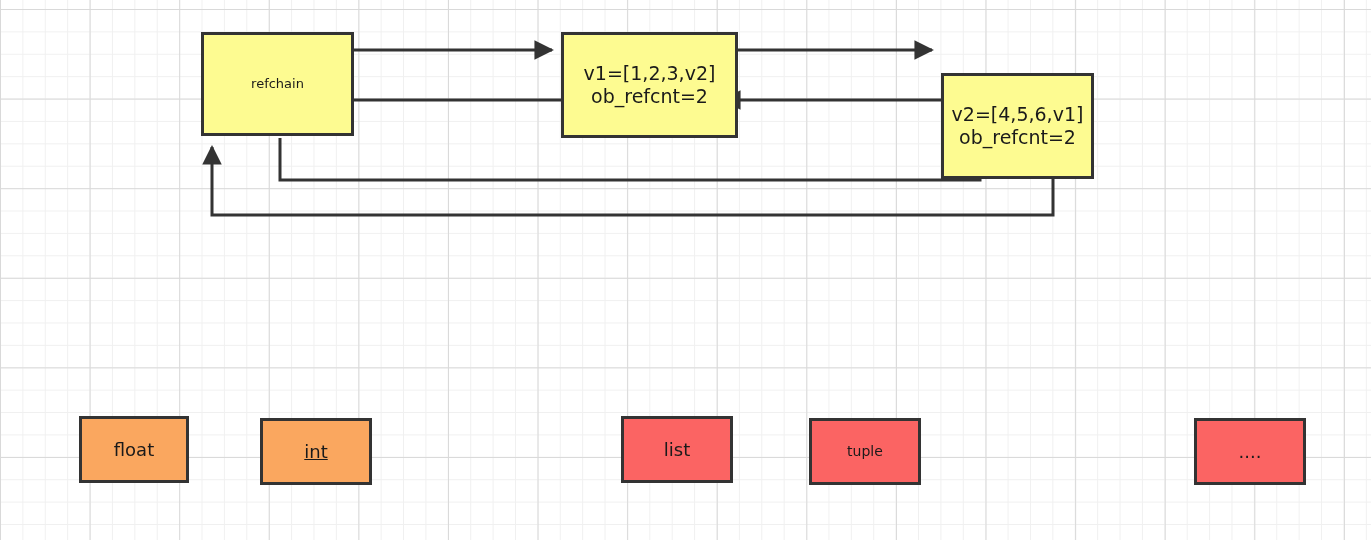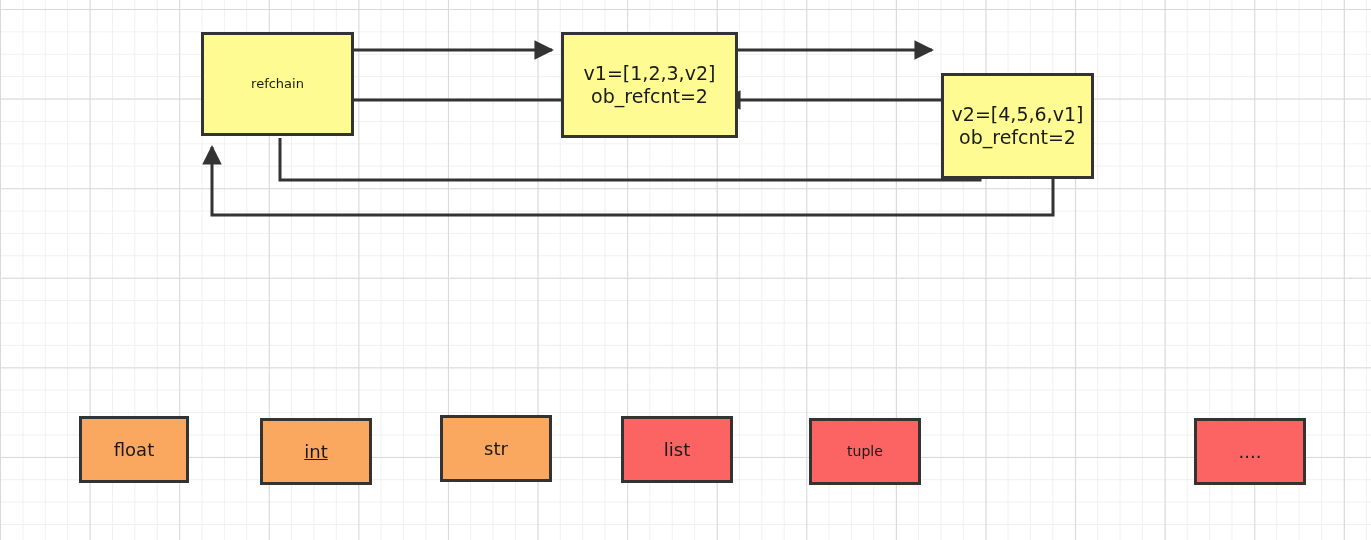--- a/index.html
+++ b/index.html
@@ -104,23 +104,20 @@
   </div>
 
   <div class="node orange" style="left:79px; top:416px; width:110px; height:67px; font-size:18px;">
     <span class="line-txt">float</span>
   </div>
 
   <div class="node orange" style="left:260px; top:418px; width:112px; height:67px; font-size:18px;text-decoration:underline;">
     <span class="line-txt">int</span>
   </div>
 
-  <div class="node orange" style="left:440px; top:415px; width:112px; height:67px; font-size:18px;">
-    <span class="line-txt">str</span>
-  </div>
 
   <div class="node red" style="left:621px; top:416px; width:112px; height:67px; font-size:18px;">
     <span class="line-txt">list</span>
   </div>
 
   <div class="node red" style="left:809px; top:418px; width:112px; height:67px; font-size:14px;">
     <span class="line-txt">tuple</span>
   </div>
 
 

